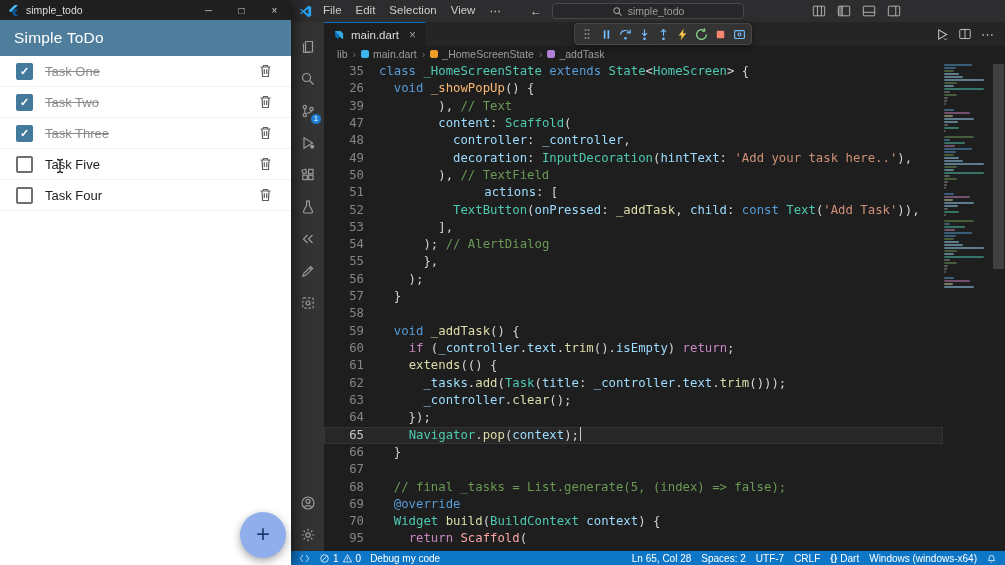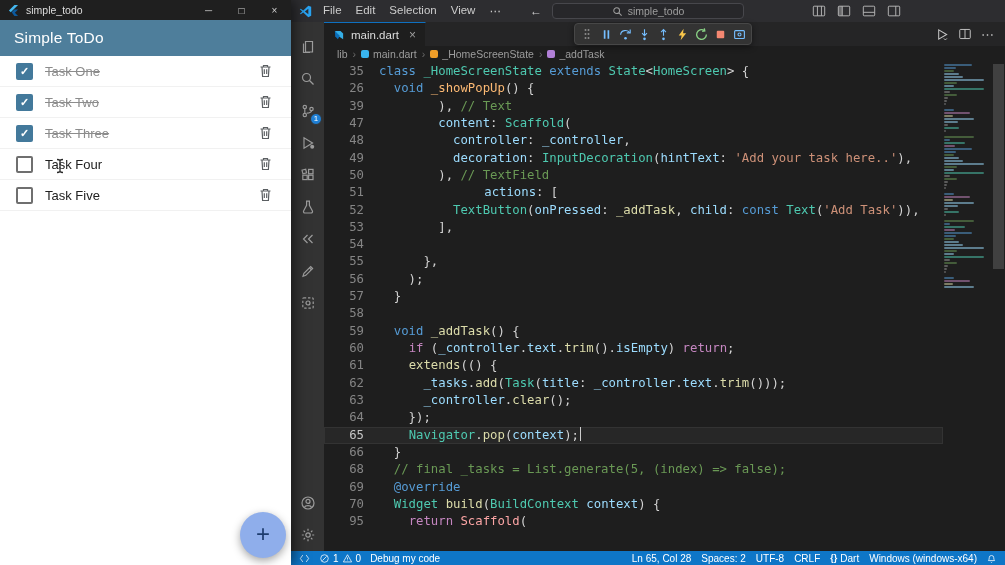--- a/index.html
+++ b/index.html
@@ -318,33 +318,34 @@
               <div class="line"><span class="ln">35</span><span class="lt"><span style="color: rgb(86, 156, 214);">class</span><span style="color: rgb(212, 212, 212);"> </span><span style="color: rgb(78, 201, 176);">_HomeScreenState</span><span style="color: rgb(212, 212, 212);"> </span><span style="color: rgb(86, 156, 214);">extends</span><span style="color: rgb(212, 212, 212);"> </span><span style="color: rgb(78, 201, 176);">State</span><span style="color: rgb(212, 212, 212);">&lt;</span><span style="color: rgb(78, 201, 176);">HomeScreen</span><span style="color: rgb(212, 212, 212);">&gt; {</span></span></div>
               <div class="line"><span class="ln">26</span><span class="lt"><span style="color: rgb(212, 212, 212);">  </span><span style="color: rgb(86, 156, 214);">void</span><span style="color: rgb(212, 212, 212);"> </span><span style="color: #fdba74;">_showPopUp</span><span style="color: rgb(212, 212, 212);">() {</span></span></div>
               <div class="line"><span class="ln">39</span><span class="lt"><span style="color: rgb(212, 212, 212);">        ), </span><span style="color: rgb(106, 153, 85);">// Text</span></span></div>
               <div class="line"><span class="ln">47</span><span class="lt"><span style="color: rgb(212, 212, 212);">        </span><span style="color: rgb(156, 220, 254);">content</span><span style="color: rgb(212, 212, 212);">: </span><span style="color: rgb(78, 201, 176);">Scaffold</span><span style="color: rgb(212, 212, 212);">(</span></span></div>
               <div class="line"><span class="ln">48</span><span class="lt"><span style="color: rgb(212, 212, 212);">          </span><span style="color: rgb(156, 220, 254);">controller</span><span style="color: rgb(212, 212, 212);">: </span><span style="color: rgb(156, 220, 254);">_controller</span><span style="color: rgb(212, 212, 212);">,</span></span></div>
               <div class="line"><span class="ln">49</span><span class="lt"><span style="color: rgb(212, 212, 212);">          </span><span style="color: rgb(156, 220, 254);">decoration</span><span style="color: rgb(212, 212, 212);">: </span><span style="color: rgb(78, 201, 176);">InputDecoration</span><span style="color: rgb(212, 212, 212);">(</span><span style="color: rgb(156, 220, 254);">hintText</span><span style="color: rgb(212, 212, 212);">: </span><span style="color: rgb(206, 145, 120);">'Add your task here..'</span><span style="color: rgb(212, 212, 212);">),</span></span></div>
               <div class="line"><span class="ln">50</span><span class="lt"><span style="color: rgb(212, 212, 212);">        ), </span><span style="color: rgb(106, 153, 85);">// TextField</span></span></div>
               <div class="line"><span class="ln">51</span><span class="lt"><span style="color: rgb(212, 212, 212);">        </span><span style="color: rgb(156, 220, 254); margin-left: 46px;">actions</span><span style="color: rgb(212, 212, 212);">: [</span></span></div>
               <div class="line"><span class="ln">52</span><span class="lt"><span style="color: rgb(212, 212, 212);">          </span><span style="color: rgb(78, 201, 176);">TextButton</span><span style="color: rgb(212, 212, 212);">(</span><span style="color: rgb(156, 220, 254);">onPressed</span><span style="color: rgb(212, 212, 212);">: </span><span style="color: rgb(220, 220, 170);">_addTask</span><span style="color: rgb(212, 212, 212);">, </span><span style="color: rgb(156, 220, 254);">child</span><span style="color: rgb(212, 212, 212);">: </span><span style="color: rgb(86, 156, 214);">const</span><span style="color: rgb(212, 212, 212);"> </span><span style="color: rgb(78, 201, 176);">Text</span><span style="color: rgb(212, 212, 212);">(</span><span style="color: rgb(206, 145, 120);">'Add Task'</span><span style="color: rgb(212, 212, 212);">)),</span></span></div>
               <div class="line"><span class="ln">53</span><span class="lt"><span style="color: rgb(212, 212, 212);">        ],</span></span></div>
-              <div class="line"><span class="ln">54</span></div>
+              <div class="line"><span class="ln">54</span><span class="lt"><span style="color: rgb(212, 212, 212);">      ); </span><span style="color: rgb(106, 153, 85);">// AlertDialog</span></span></div>
               <div class="line"><span class="ln">55</span><span class="lt"><span style="color: rgb(212, 212, 212);">      },</span></span></div>
               <div class="line"><span class="ln">56</span><span class="lt"><span style="color: rgb(212, 212, 212);">    );</span></span></div>
               <div class="line"><span class="ln">57</span><span class="lt"><span style="color: rgb(212, 212, 212);">  }</span></span></div>
               <div class="line"><span class="ln">58</span><span class="lt"></span></div>
               <div class="line"><span class="ln">59</span><span class="lt"><span style="color: rgb(212, 212, 212);">  </span><span style="color: rgb(86, 156, 214);">void</span><span style="color: rgb(212, 212, 212);"> </span><span style="color: rgb(220, 220, 170);">_addTask</span><span style="color: rgb(212, 212, 212);">() {</span></span></div>
               <div class="line"><span class="ln">60</span><span class="lt"><span style="color: rgb(212, 212, 212);">    </span><span style="color: rgb(197, 134, 192);">if</span><span style="color: rgb(212, 212, 212);"> (</span><span style="color: rgb(156, 220, 254);">_controller</span><span style="color: rgb(212, 212, 212);">.</span><span style="color: rgb(156, 220, 254);">text</span><span style="color: rgb(212, 212, 212);">.</span><span style="color: rgb(220, 220, 170);">trim</span><span style="color: rgb(212, 212, 212);">().</span><span style="color: rgb(156, 220, 254);">isEmpty</span><span style="color: rgb(212, 212, 212);">) </span><span style="color: rgb(197, 134, 192);">return</span><span style="color: rgb(212, 212, 212);">;</span></span></div>
               <div class="line"><span class="ln">61</span><span class="lt"><span style="color: rgb(212, 212, 212);">    </span><span style="color: rgb(220, 220, 170);">extends</span><span style="color: rgb(212, 212, 212);">(() {</span></span></div>
               <div class="line"><span class="ln">62</span><span class="lt"><span style="color: rgb(212, 212, 212);">      </span><span style="color: rgb(156, 220, 254);">_tasks</span><span style="color: rgb(212, 212, 212);">.</span><span style="color: rgb(220, 220, 170);">add</span><span style="color: rgb(212, 212, 212);">(</span><span style="color: rgb(78, 201, 176);">Task</span><span style="color: rgb(212, 212, 212);">(</span><span style="color: rgb(156, 220, 254);">title</span><span style="color: rgb(212, 212, 212);">: </span><span style="color: rgb(156, 220, 254);">_controller</span><span style="color: rgb(212, 212, 212);">.</span><span style="color: rgb(156, 220, 254);">text</span><span style="color: rgb(212, 212, 212);">.</span><span style="color: rgb(220, 220, 170);">trim</span><span style="color: rgb(212, 212, 212);">()));</span></span></div>
               <div class="line"><span class="ln">63</span><span class="lt"><span style="color: rgb(212, 212, 212);">      </span><span style="color: rgb(156, 220, 254);">_controller</span><span style="color: rgb(212, 212, 212);">.</span><span style="color: rgb(220, 220, 170);">clear</span><span style="color: rgb(212, 212, 212);">();</span></span></div>
               <div class="line"><span class="ln">64</span><span class="lt"><span style="color: rgb(212, 212, 212);">    });</span></span></div>
               <div class="line active"><span class="ln">65</span><span class="lt"><span style="color: rgb(212, 212, 212);">    </span><span style="color: rgb(78, 201, 176);">Navigator</span><span style="color: rgb(212, 212, 212);">.</span><span style="color: rgb(220, 220, 170);">pop</span><span style="color: rgb(212, 212, 212);">(</span><span style="color: rgb(156, 220, 254);">context</span><span style="color: rgb(212, 212, 212);">);</span><span class="caret"></span></span></div>
               <div class="line"><span class="ln">66</span><span class="lt"><span style="color: rgb(212, 212, 212);">  }</span></span></div>
+              <div class="line"><span class="ln">67</span><span class="lt"></span></div>
               <div class="line"><span class="ln">68</span><span class="lt"><span style="color: rgb(212, 212, 212);">  </span><span style="color: rgb(106, 153, 85);">// final _tasks = List.generate(5, (index) =&gt; false);</span></span></div>
               <div class="line"><span class="ln">69</span><span class="lt"><span style="color: rgb(212, 212, 212);">  </span><span style="color: rgb(86, 156, 214);">@override</span></span></div>
               <div class="line"><span class="ln">70</span><span class="lt"><span style="color: rgb(212, 212, 212);">  </span><span style="color: rgb(78, 201, 176);">Widget</span><span style="color: rgb(212, 212, 212);"> </span><span style="color: rgb(220, 220, 170);">build</span><span style="color: rgb(212, 212, 212);">(</span><span style="color: rgb(78, 201, 176);">BuildContext</span><span style="color: rgb(212, 212, 212);"> </span><span style="color: rgb(156, 220, 254);">context</span><span style="color: rgb(212, 212, 212);">) {</span></span></div>
               <div class="line"><span class="ln">95</span><span class="lt"><span style="color: rgb(212, 212, 212);">    </span><span style="color: rgb(197, 134, 192);">return</span><span style="color: rgb(212, 212, 212);"> </span><span style="color: #fca5a5;">Scaffold</span><span style="color: rgb(212, 212, 212);">(</span></span></div>
             </div>
           <div class="minimap" id="minimap">
               <div class="mm-bar" style="width: 27.5px; background: rgb(86, 156, 214);"></div>
               <div class="mm-bar" style="width: 11.55px; background: rgb(86, 156, 214);"></div>
               <div class="mm-bar" style="width: 9.9px; background: rgb(106, 153, 85);"></div>
               <div class="mm-bar" style="width: 14.85px; background: rgb(156, 220, 254);"></div>
@@ -447,21 +448,21 @@
       </span>
       <span class="sb-item">Debug my code</span>
       <span class="sb-right" id="status-right">
           <span class="sb-item">
             <span>Ln 65, Col 28</span>
           </span>
           <span class="sb-item">
             <span>Spaces: 2</span>
           </span>
           <span class="sb-item">
-            <span>UTF-8</span>
+            <span>UTF-7</span>
           </span>
           <span class="sb-item">
             <span>CRLF</span>
           </span>
           <span class="sb-item">
             <span class="sb-ico">{}</span>
             <span>Dart</span>
           </span>
           <span class="sb-item">
             <span>Windows (windows-x64)</span>
@@ -515,36 +516,36 @@
           <span class="cb checked">✓</span>
           <span class="task-label done">Task Three</span>
           <span class="trash">
             <svg width="15" height="16" viewBox="0 0 15 16" fill="none" stroke="#5b5f62" stroke-width="1.2">
               <path d="M2.5 4h10M5.5 4V2.5h4V4M4 4l.6 9.5h5.8L11 4M6.3 6.3v4.8M8.7 6.3v4.8"></path>
             </svg>
           </span>
         </div>
         <div class="task-row">
           <span class="cb un"></span>
+          <span class="task-label ">Task Five</span>
+          <span class="trash">
+            <svg width="15" height="16" viewBox="0 0 15 16" fill="none" stroke="#5b5f62" stroke-width="1.2">
+              <path d="M2.5 4h10M5.5 4V2.5h4V4M4 4l.6 9.5h5.8L11 4M6.3 6.3v4.8M8.7 6.3v4.8"></path>
+            </svg>
+          </span>
+        </div>
+        <div class="task-row">
+          <span class="cb un"></span>
           <span class="task-label ">Task Four</span>
           <span class="trash">
             <svg width="15" height="16" viewBox="0 0 15 16" fill="none" stroke="#5b5f62" stroke-width="1.2">
               <path d="M2.5 4h10M5.5 4V2.5h4V4M4 4l.6 9.5h5.8L11 4M6.3 6.3v4.8M8.7 6.3v4.8"></path>
             </svg>
           </span>
         </div>
-        <div class="task-row">
-          <span class="cb un"></span>
-          <span class="task-label ">Task Five</span>
-          <span class="trash">
-            <svg width="15" height="16" viewBox="0 0 15 16" fill="none" stroke="#5b5f62" stroke-width="1.2">
-              <path d="M2.5 4h10M5.5 4V2.5h4V4M4 4l.6 9.5h5.8L11 4M6.3 6.3v4.8M8.7 6.3v4.8"></path>
-            </svg>
-          </span>
-        </div>
       </div>
     <div class="fab">
       <span>+</span>
     </div>
   </div>
 
   <svg class="mouse-cursor" width="10" height="16" viewBox="0 0 10 16" fill="none" stroke="#2b2b2b" stroke-width="1.3">
       <path d="M2 1.5c1.5 0 2.5.5 3 1 .5-.5 1.5-1 3-1M5 2.5v11M2 14.5c1.5 0 2.5-.5 3-1 .5.5 1.5 1 3 1"></path>
     </svg>
 

